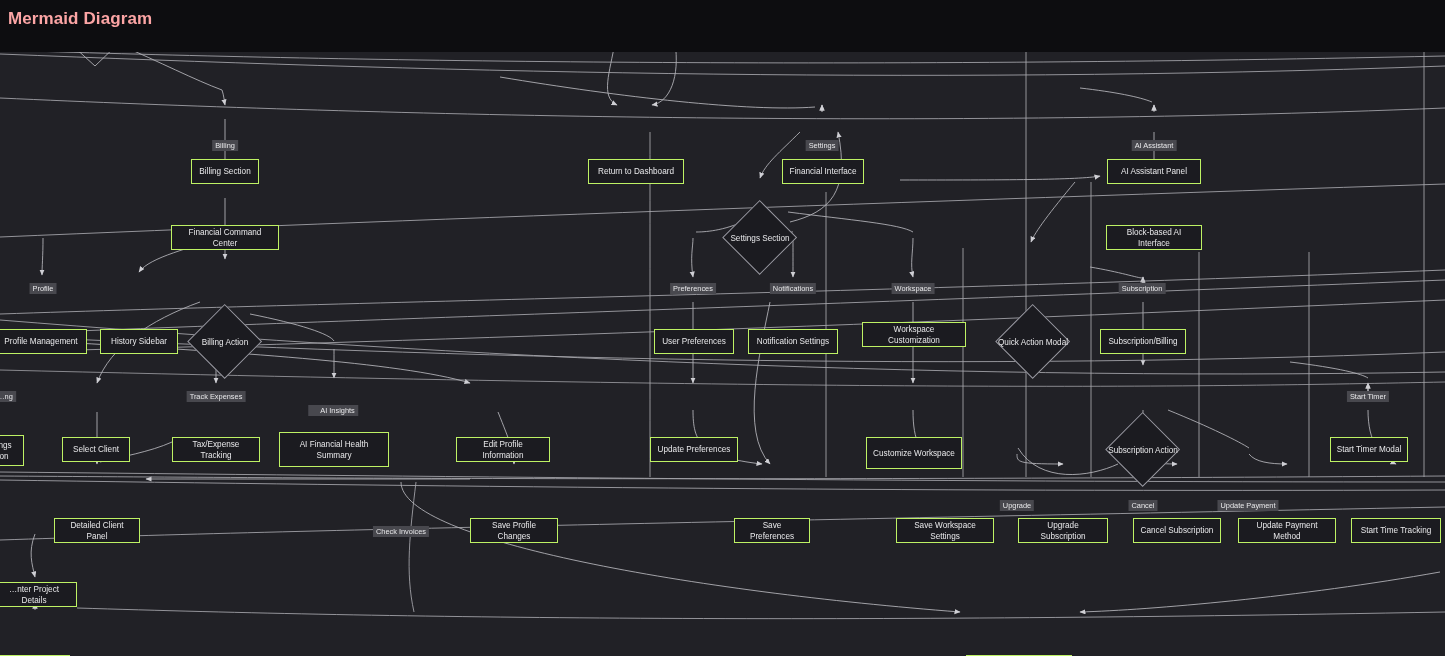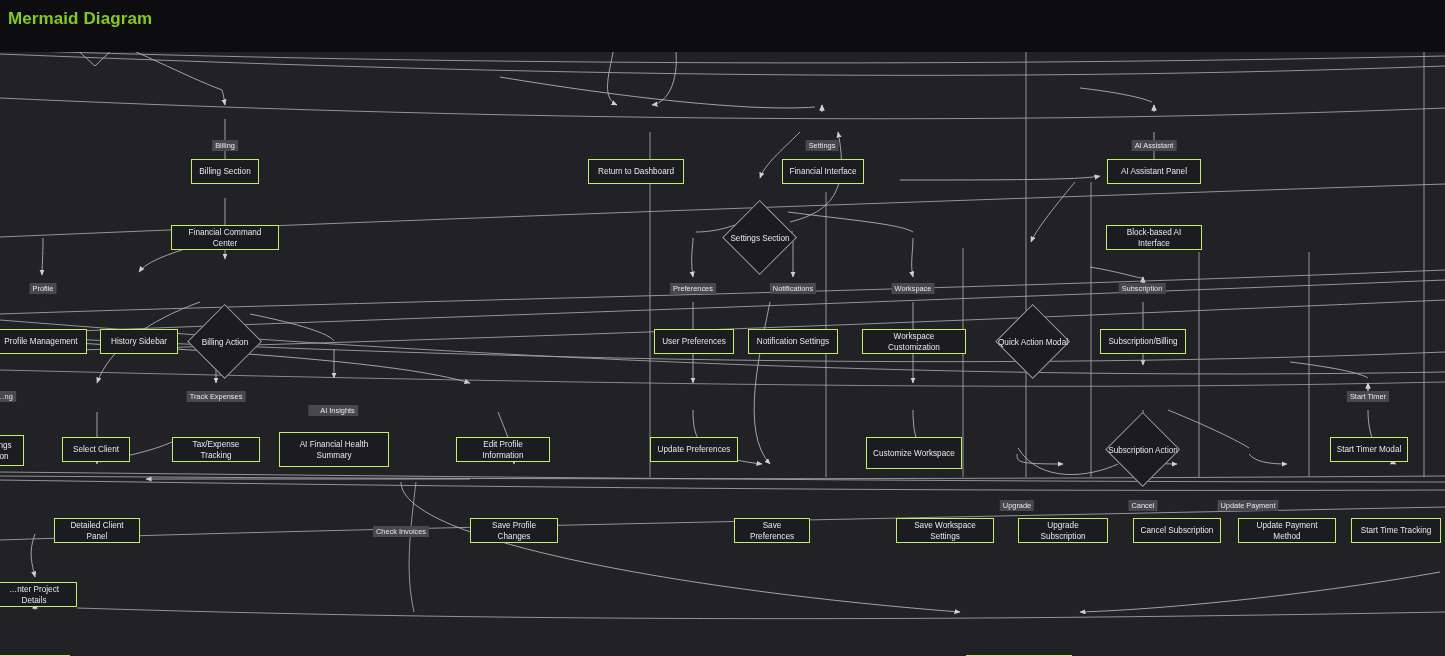--- a/index.html
+++ b/index.html
@@ -11,21 +11,21 @@
   }
   #app { position: relative; width: 1445px; height: 656px; background: #0d0d10; }
 
   
   #header {
     position: absolute; left: 0; top: 0; width: 1445px; height: 52px;
     background: #0d0d10; z-index: 40;
   }
   #header-title {
     position: absolute; left: 8px; top: 9px;
-    font-size: 17px; font-weight: bold; color: #84cc16;
+    font-size: 17px; font-weight: bold; color: #fca5a5;
     letter-spacing: .1px; white-space: nowrap;
   }
 
   
   #canvas {
     position: absolute; left: 0; top: 52px; width: 1445px; height: 604px;
     background: #212126; overflow: hidden;
   }
   #edges { position: absolute; left: 0; top: 0; width: 1445px; height: 604px; }
 
@@ -216,21 +216,21 @@
       </div>
       <div class="node" style="left: 1106px; top: 173px; width: 96px; height: 25px;">Block-based AI Interface</div>
       <div class="node" style="left: -5px; top: 277px; width: 92px; height: 25px;">Profile Management</div>
       <div class="node" style="left: 100px; top: 277px; width: 78px; height: 25px;">History Sidebar</div>
       <div class="diamond" style="left: 185px; top: 259px; width: 80px; height: 62px;">
         <div class="dshape" style="width: 53.32px; height: 53.32px; margin-left: -26.66px; margin-top: -26.66px;"></div>
         <div class="dlabel">Billing Action</div>
       </div>
       <div class="node" style="left: 654px; top: 277px; width: 80px; height: 25px;">User Preferences</div>
       <div class="node" style="left: 748px; top: 277px; width: 90px; height: 25px;">Notification Settings</div>
-      <div class="node" style="left: 862px; top: 277px; width: 104px; height: 25px;">Workspace Customization</div>
+      <div class="node" style="left: 862px; top: 270px; width: 104px; height: 25px;">Workspace Customization</div>
       <div class="diamond" style="left: 990px; top: 259px; width: 86px; height: 62px;">
         <div class="dshape" style="width: 53.32px; height: 53.32px; margin-left: -26.66px; margin-top: -26.66px;"></div>
         <div class="dlabel">Quick Action Modal</div>
       </div>
       <div class="node" style="left: 1100px; top: 277px; width: 86px; height: 25px;">Subscription/Billing</div>
       <div class="node" style="left: -24px; top: 383px; width: 48px; height: 31px;">…ings
 …on</div>
       <div class="node" style="left: 62px; top: 385px; width: 68px; height: 25px;">Select Client</div>
       <div class="node" style="left: 172px; top: 385px; width: 88px; height: 25px;">Tax/Expense Tracking</div>
       <div class="node" style="left: 279px; top: 380px; width: 110px; height: 35px;">AI Financial Health

